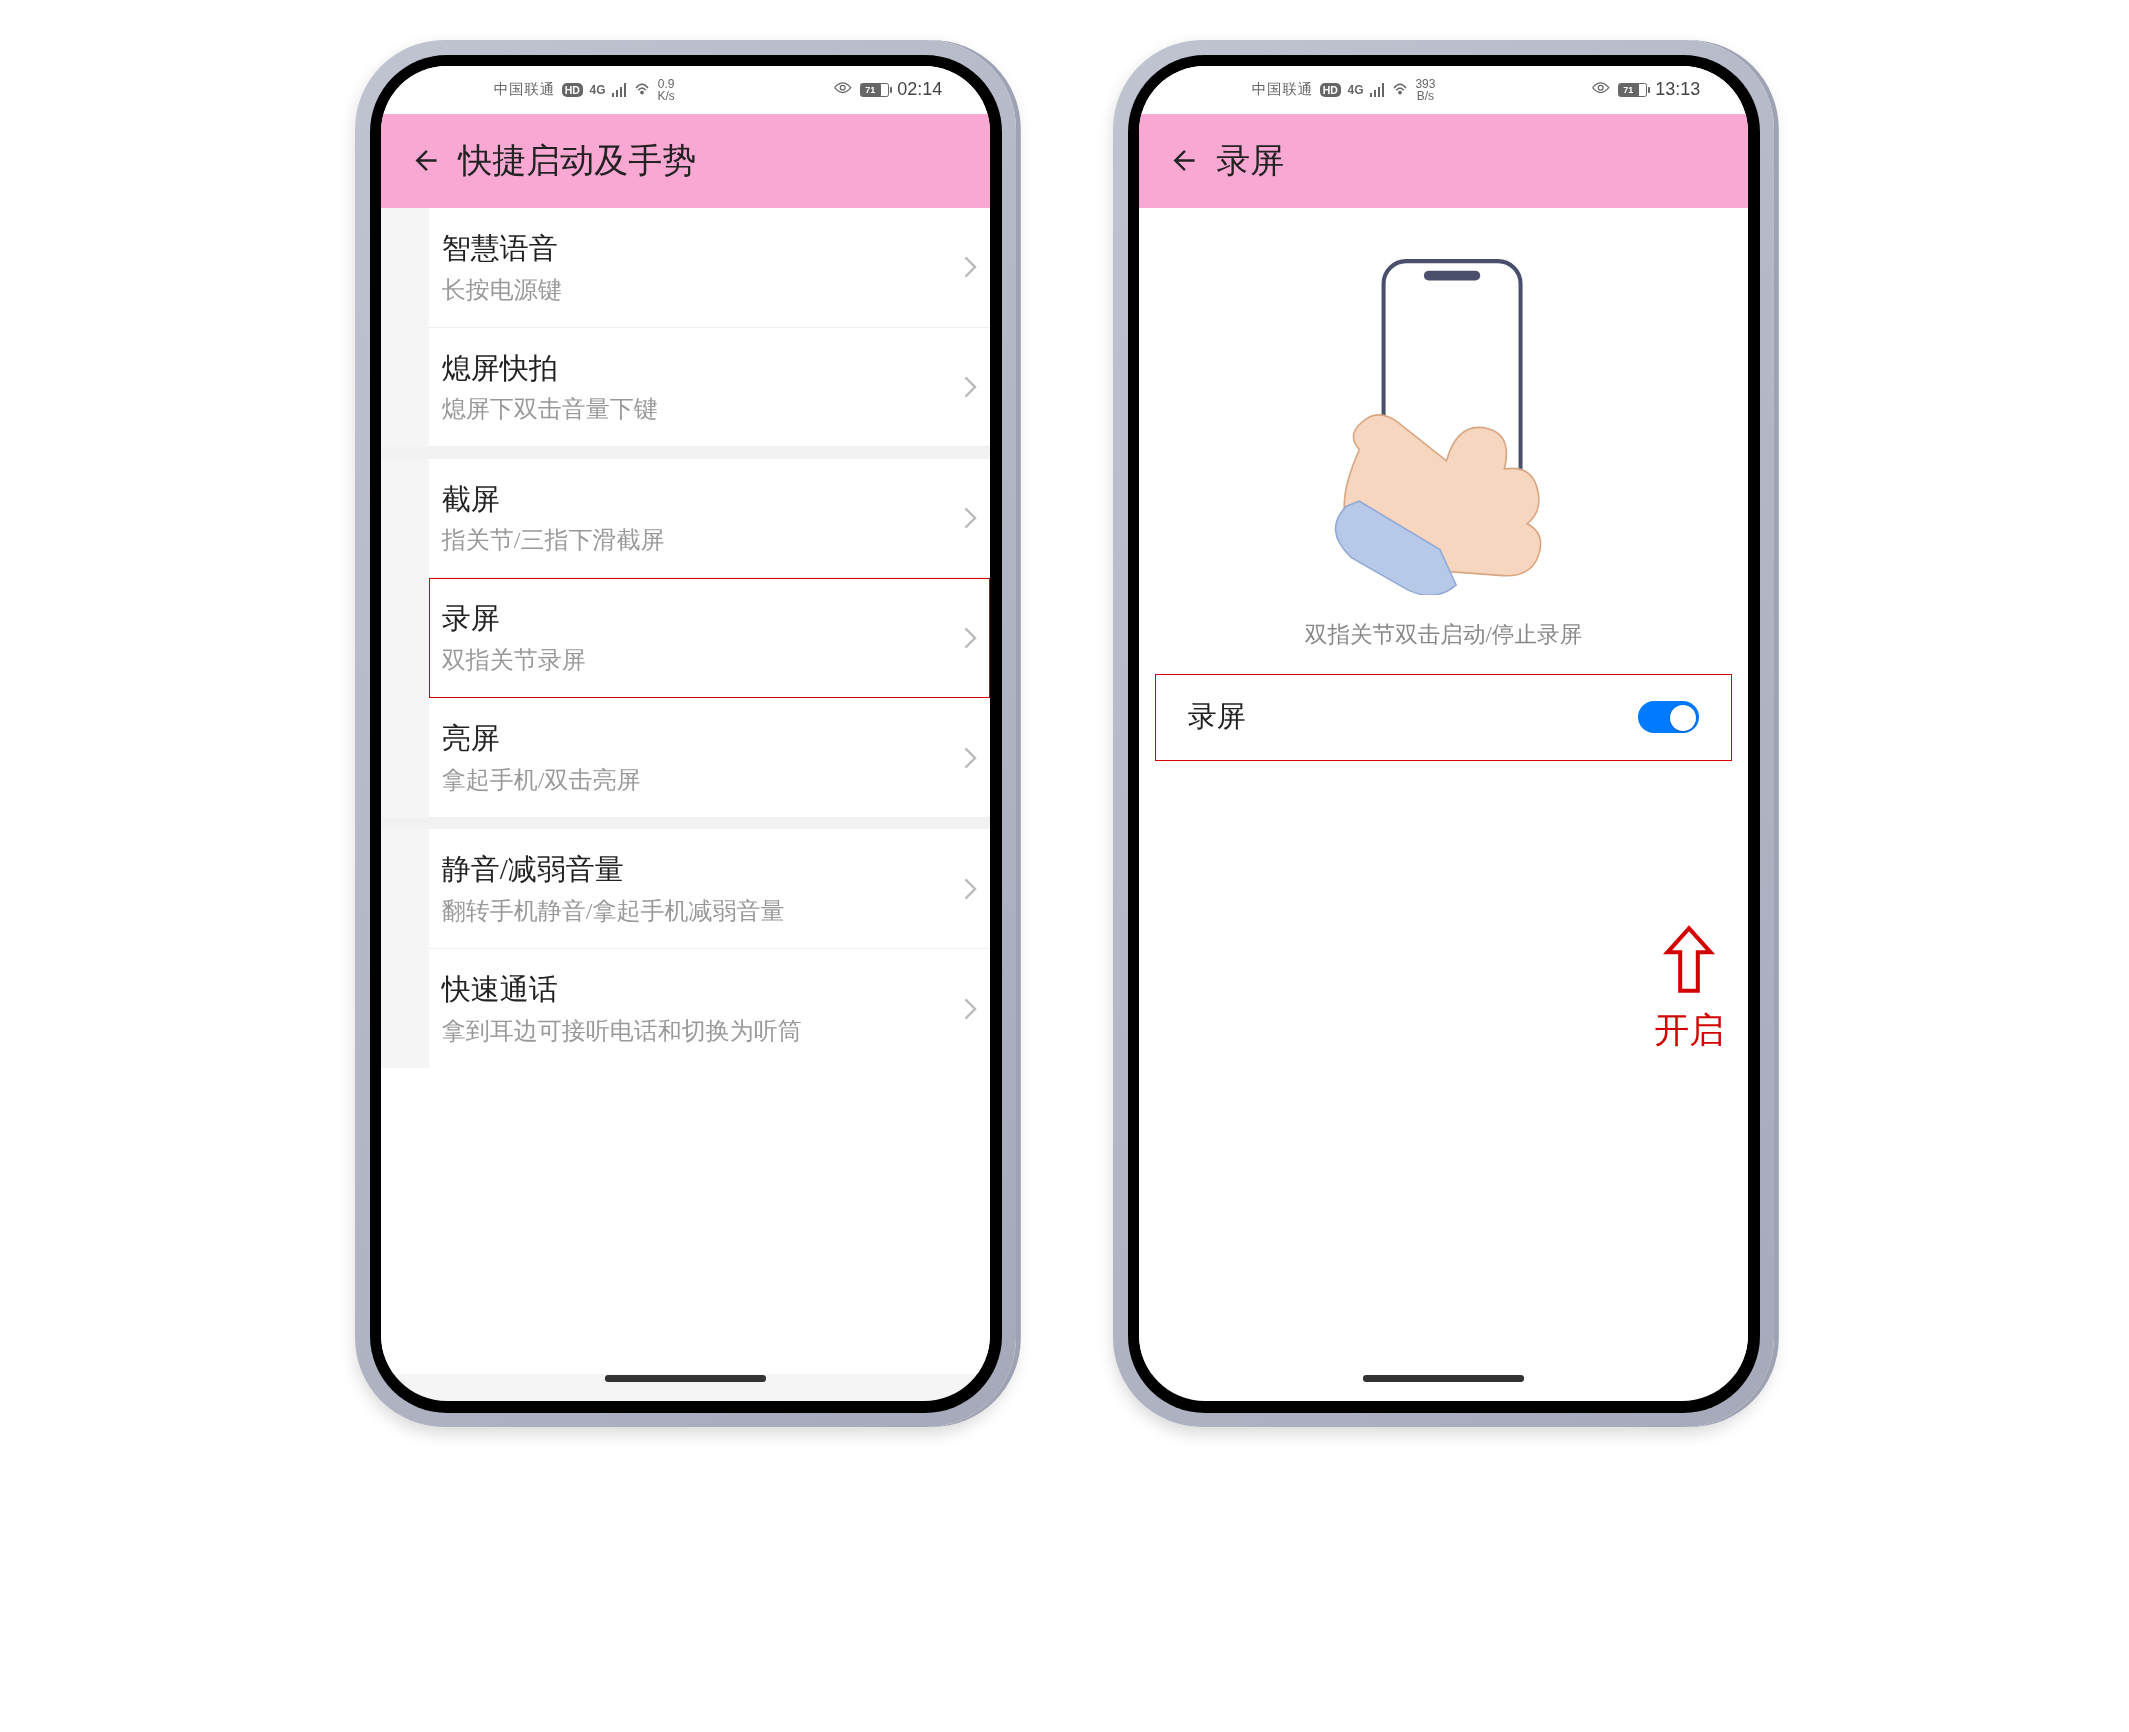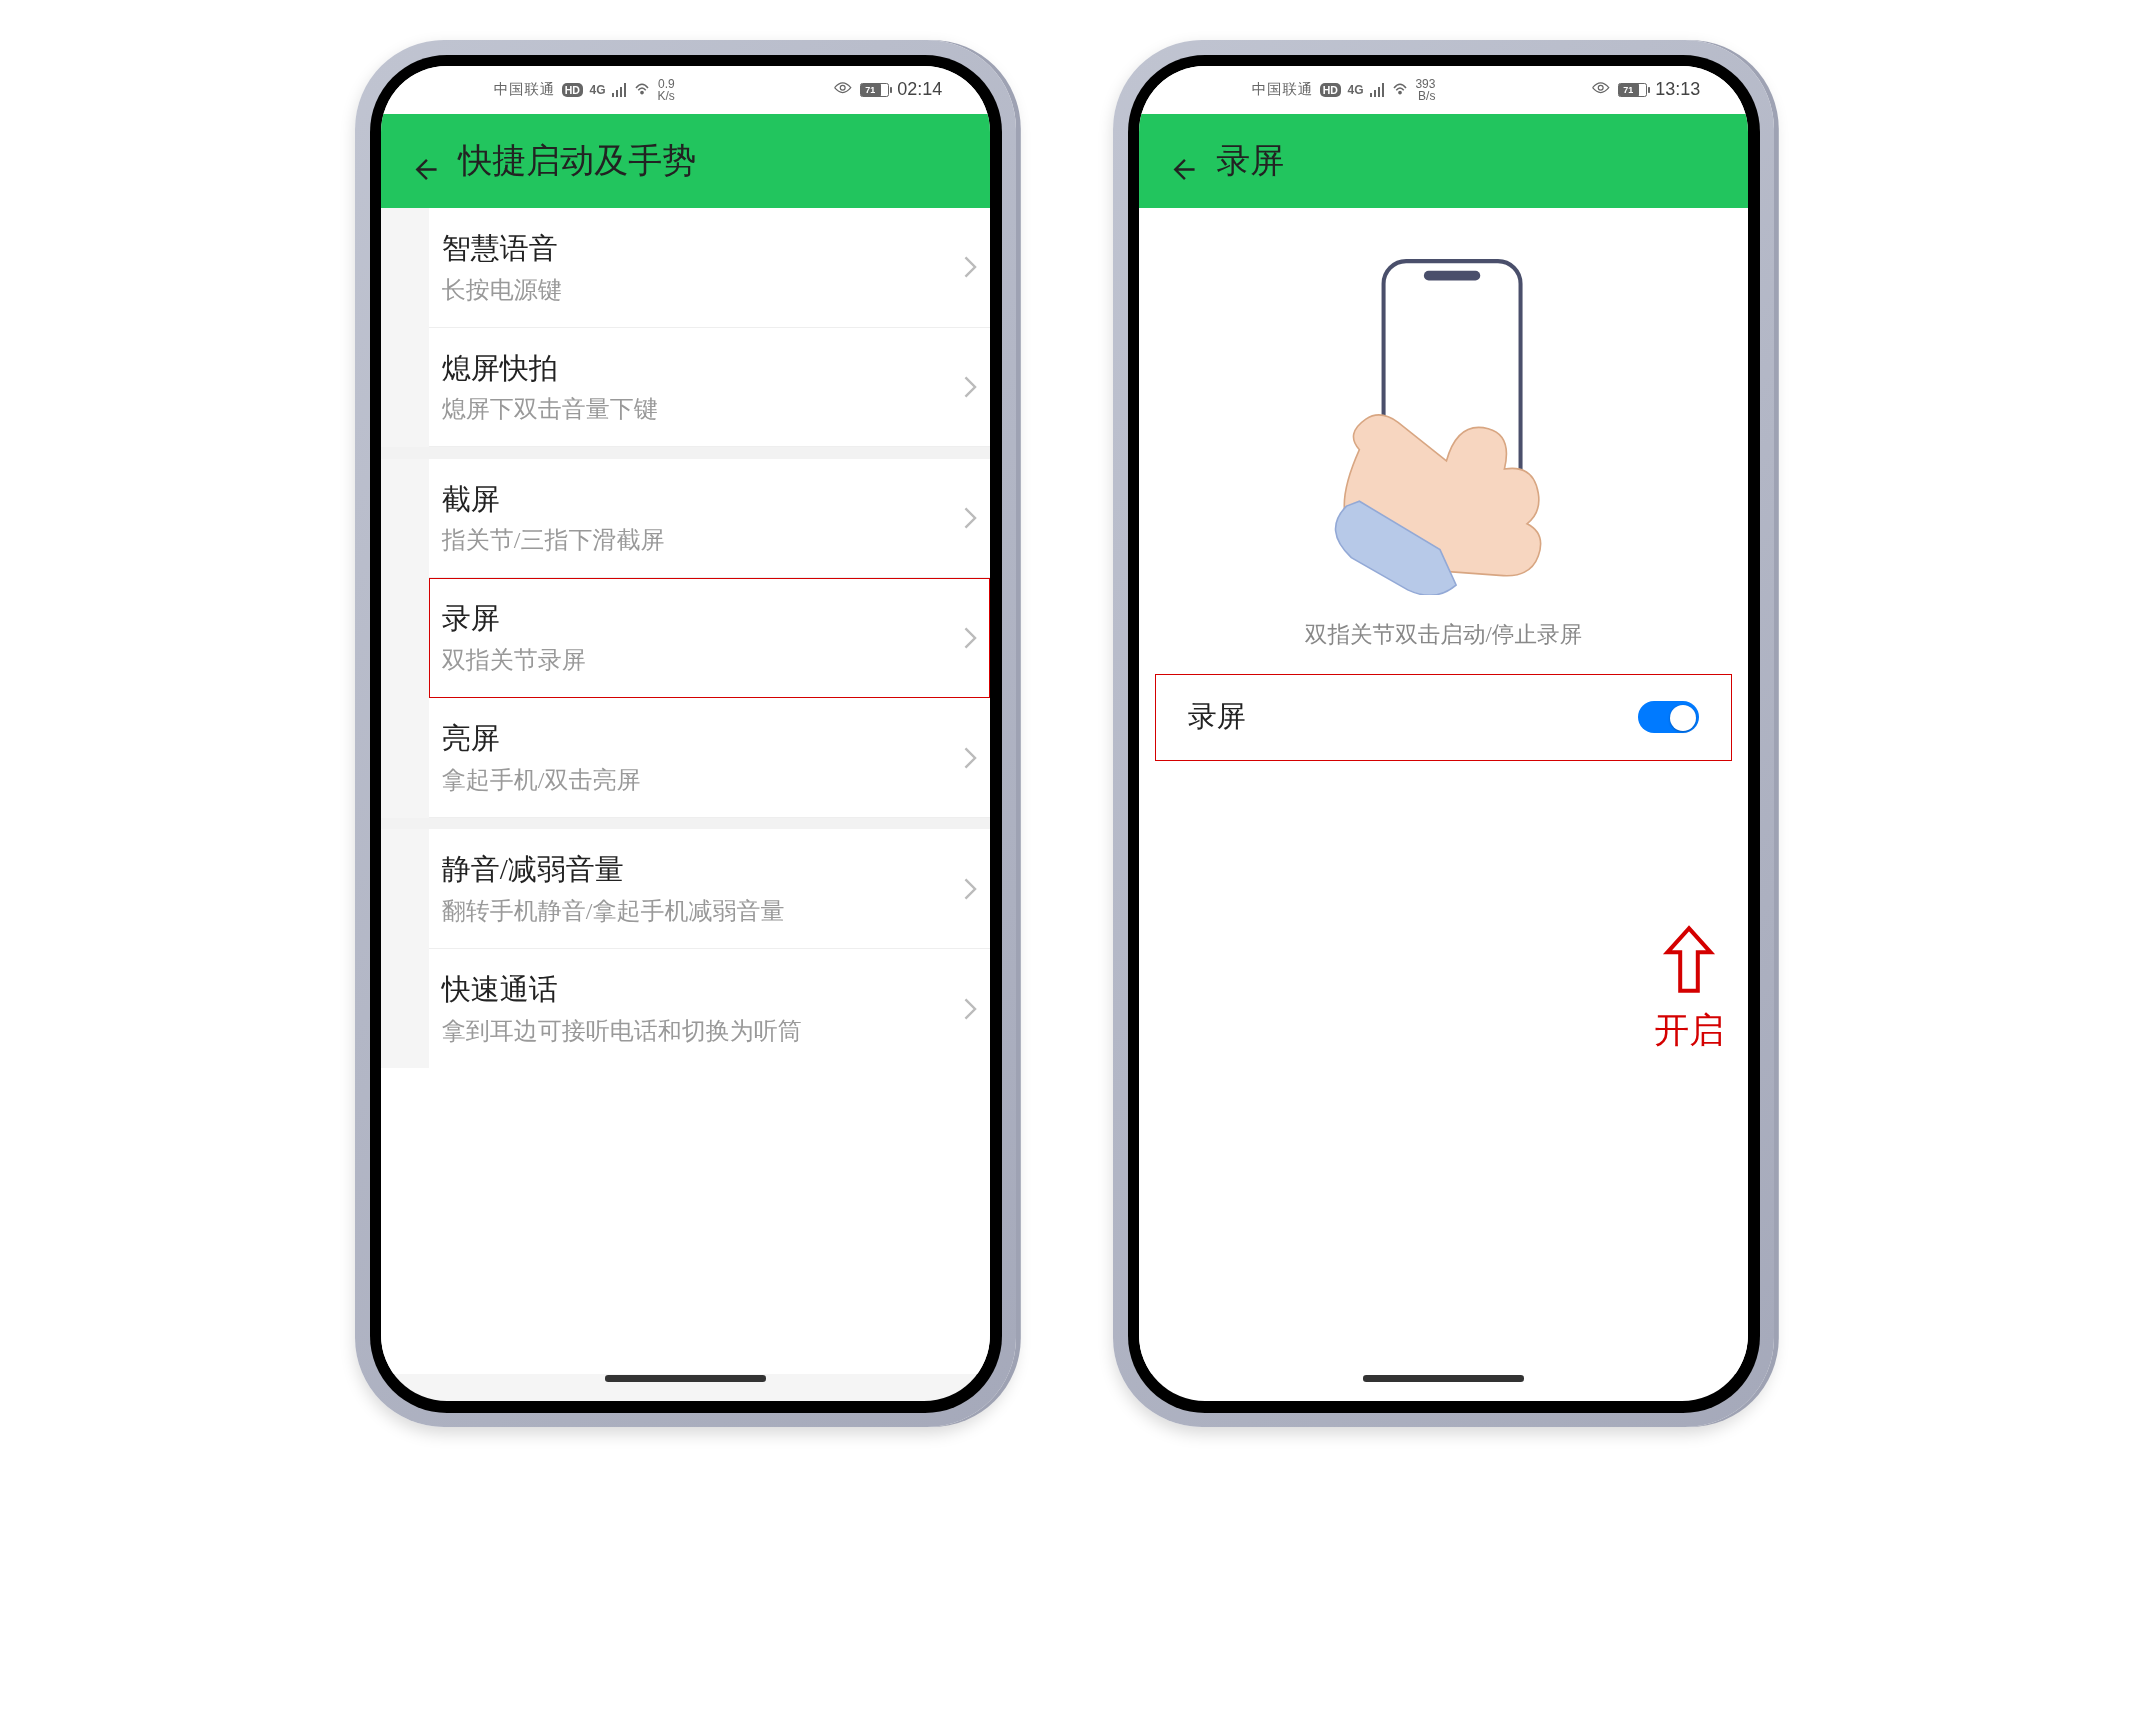--- a/index.html
+++ b/index.html
@@ -60,38 +60,38 @@
     border-radius: 5px; font-weight: bold;
   }
   .badge-4g { font-size: 12px; font-weight: bold; }
   .signal-bars { display:inline-flex; align-items:flex-end; gap:1.6px; height:14.5px;}
   .signal-bars span { width:2.4px; background:#666; }
   .signal-bars span:nth-child(1){height:4px;}
   .signal-bars span:nth-child(2){height:7.3px;}
   .signal-bars span:nth-child(3){height:10.5px;}
   .signal-bars span:nth-child(4){height:13.7px;}
   .wifi-icon svg { width:18px; height:18px; }
-  .net-speed { font-size: 12px; line-height: 1; text-align:right;}
+  .net-speed { font-size: 12px; line-height: 1; text-align:center;}
   .net-speed .top{display:block;}
   .net-speed .bot{display:block;}
   .eye-icon svg{width:19.4px;height:19.4px;}
   .battery {
     width:29px;height:14.5px;border:1.2px solid #666;border-radius:2.4px;
     position:relative; display:flex; align-items:center;
   }
   .battery::after{content:"";position:absolute;right:-4px;top:3.2px;width:2.4px;height:6.5px;background:#666;border-radius:0.8px;}
   .battery .fill{height:100%;width:72%;background:#666;border-radius:0.8px;}
   .battery .pct{position:absolute;left:4px;font-size:9px;color:#fff;font-weight:bold;}
   .clock { font-size:18px; color:#444; }
 
   
   .header {
-    display:flex; align-items:flex-end; gap:19.4px;
+    display:flex; align-items:center; gap:19.4px;
     padding: 24px 29px 24px 29px;
-    background:#22c55e;
+    background:#f9a8d4;
   }
   .back-arrow { width:29px; height:29px; cursor:pointer;}
   .page-title {
     font-size: 34px; color:#222;
     font-family: "Kaiti SC","KaiTi","STKaiti",cursive;
   }
 
   
   .list { display:flex; flex-direction:column; }
   .group-gap { height:11.3px; background:#f2f2f2; }

